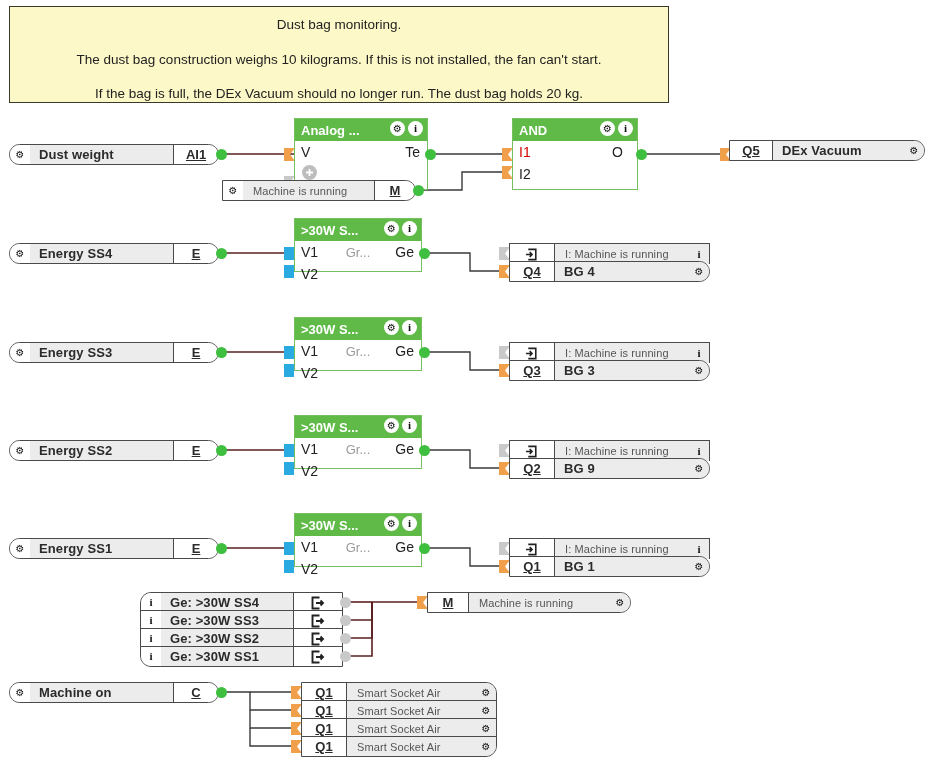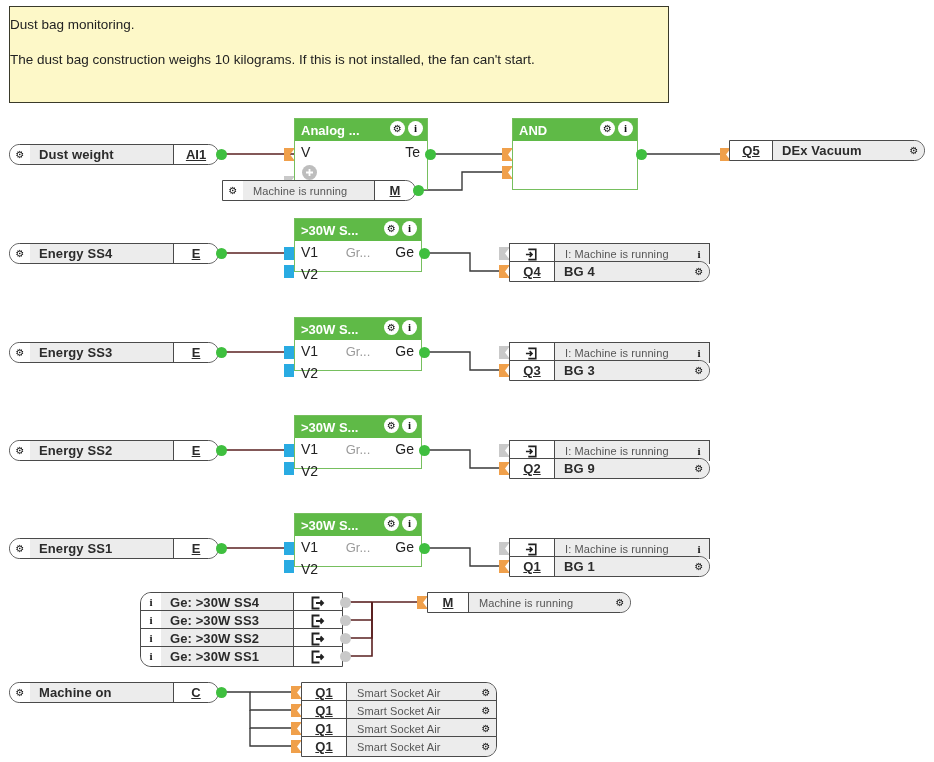--- a/index.html
+++ b/index.html
@@ -7,21 +7,21 @@
        font-family:"Liberation Sans","DejaVu Sans",sans-serif;
        -webkit-font-smoothing:antialiased;}
 
   #canvas{position:absolute;left:0;top:0;width:934px;height:762px;overflow:hidden;}
 
   
   #wires{position:absolute;left:0;top:0;width:934px;height:762px;}
 
   
   .note{position:absolute;background:#fdf8c8;border:1.5px solid #3a3a2a;
-        box-sizing:border-box;color:#222;font-size:13.5px;}
+        box-sizing:border-box;text-align:center;color:#222;font-size:13.5px;}
   .note .line{line-height:1.0;}
   .note .l1{margin-top:11px;}
   .note .l2{margin-top:21px;}
   .note .l3{margin-top:21px;}
 
   
   .ionode{position:absolute;height:21px;box-sizing:border-box;
           border:1px solid #4a4a4a;border-radius:11px;background:#fff;
           display:flex;align-items:stretch;overflow:hidden;}
   .ionode .cap{width:20px;display:flex;align-items:center;justify-content:center;
@@ -112,20 +112,21 @@
       <path d="M218,692 L250,692 L250,710 L293,710"></path>
       <path d="M250,692 L293,692"></path>
       <path d="M250,710 L250,728 L293,728"></path>
       <path d="M250,728 L250,746 L293,746"></path>
     </g>
   </svg>
 
   <div class="note" style="left:9px;top:6px;width:660px;height:97px;">
     <div class="line l1">Dust bag monitoring.</div>
     <div class="line l2">The dust bag construction weighs 10 kilograms. If this is not installed, the fan can't start.</div>
+    <div class="line l3">If the bag is full, the DEx Vacuum should no longer run. The dust bag holds 20 kg.</div>
   </div>
 
   <div class="ionode" style="left:9px;top:144px;width:210px;">
     <div class="cap">
       <span class="gearglyph">⚙</span>
       </div>
     <div class="name">Dust weight</div>
     <div class="tag">AI1</div>
   </div>
   <div class="dot green" style="left:216px;top:149px;"></div>
@@ -186,20 +187,29 @@
     <div class="hdr">
       <span>AND</span>
       <span class="icons">
         <span class="ricon">
             <span class="gearglyph">⚙</span>
           </span>
         <span class="ricon">
             <span class="iglyph">i</span>
           </span>
       </span>
+    </div>
+    <div class="body">
+      <div class="prow">
+        <span class="pin neg">I1</span>
+        <span class="pout" style="right:14px;">O</span>
+      </div>
+      <div class="prow">
+        <span class="pin">I2</span>
+      </div>
     </div>
   </div>
   <div class="dot green" style="left:636px;top:149px;"></div>
 
   <svg class="conn" style="left:720px;top:148px;">
     <polygon points="0,0 11,0 6,6.5 11,13 0,13" fill="#f0a04b"></polygon>
     </svg>
   <div class="ionode sq-left" style="left:729px;top:140px;width:196px;">
     <div class="tag left" style="width:42px;">Q5</div>
     <div class="name">DEx Vacuum</div>

